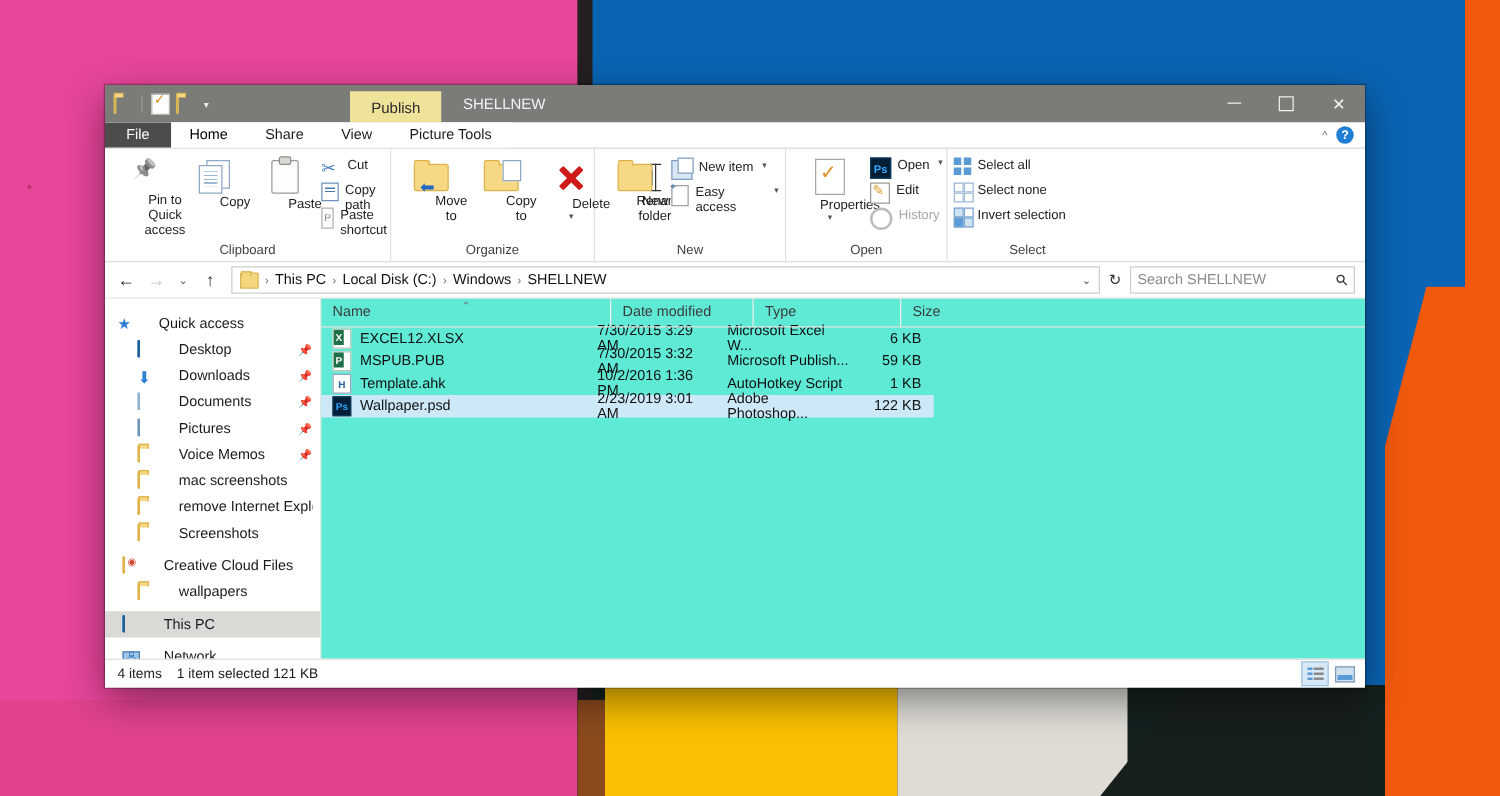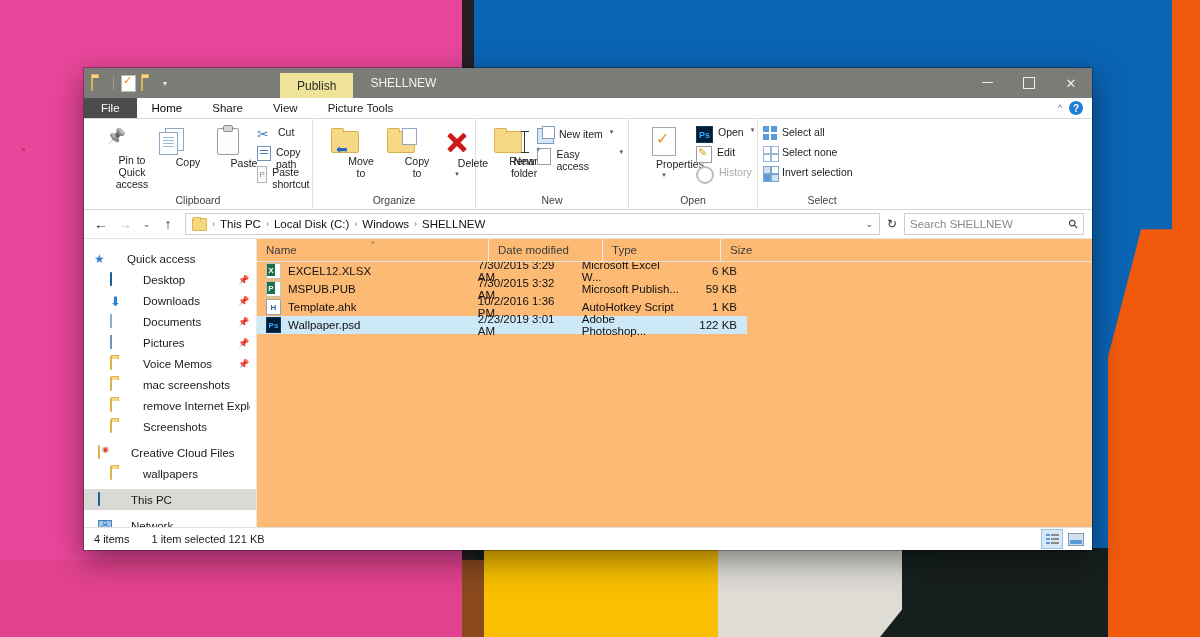--- a/index.html
+++ b/index.html
@@ -397,21 +397,21 @@
     width: 15px; height: 11px; background: #2e8bd6; border: 1px solid #1d5f97;
     border-radius: 1px; margin-top: 2px;
   }
   .ni-net::before { content:'🖧'; font-size:11px; color:#3b7cc4; }
   .ni-net {
     width: 14px; height: 11px; background: #9ec6e8; border: 1px solid #4a7fb0;
     position: relative;
   }
 
   
-  .listpane { flex: 1; display: flex; flex-direction: column; background: #fdba74; min-width: 0; }
+  .listpane { flex: 1; display: flex; flex-direction: column; background: #5eead4; min-width: 0; }
   .colhead {
     height: 22px; display: flex; align-items: center;
     border-bottom: 1px solid #e3e3e0;
     font-size: 11.5px; color: #3c3c3c;
     position: relative;
   }
   .col { padding-left: 9px; position: relative; height: 22px; display:flex; align-items:center; }
   .col + .col { border-left: 1px solid #ececea; }
   .col-name { width: 222px; }
   .col-date { width: 104px; }
@@ -461,21 +461,21 @@
 
   
   .statusbar {
     height: 22px; border-top: 1px solid #e0e0dd;
     display: flex; align-items: center;
     padding: 0 6px 0 10px;
     font-size: 11px; color: #1a1a1a;
     background: #fff;
     flex-shrink: 0;
   }
-  .st-items { margin-right: 22px; }
+  .st-items { margin-right: 12px; }
   .viewbtns { margin-left: auto; display: flex; gap: 3px; align-items: center; }
   .viewbtn {
     width: 20px; height: 18px; display: flex; align-items: center; justify-content: center;
   }
   .viewbtn.active { background: #d7e9f7; border: 1px solid #9cc3e0; }
   .vb-details {
     width: 13px; height: 11px;
     background:
       linear-gradient(#5b9bd5,#5b9bd5) 0 0/4px 2px no-repeat,
       linear-gradient(#8a8a8a,#8a8a8a) 5px 0/8px 2px no-repeat,

